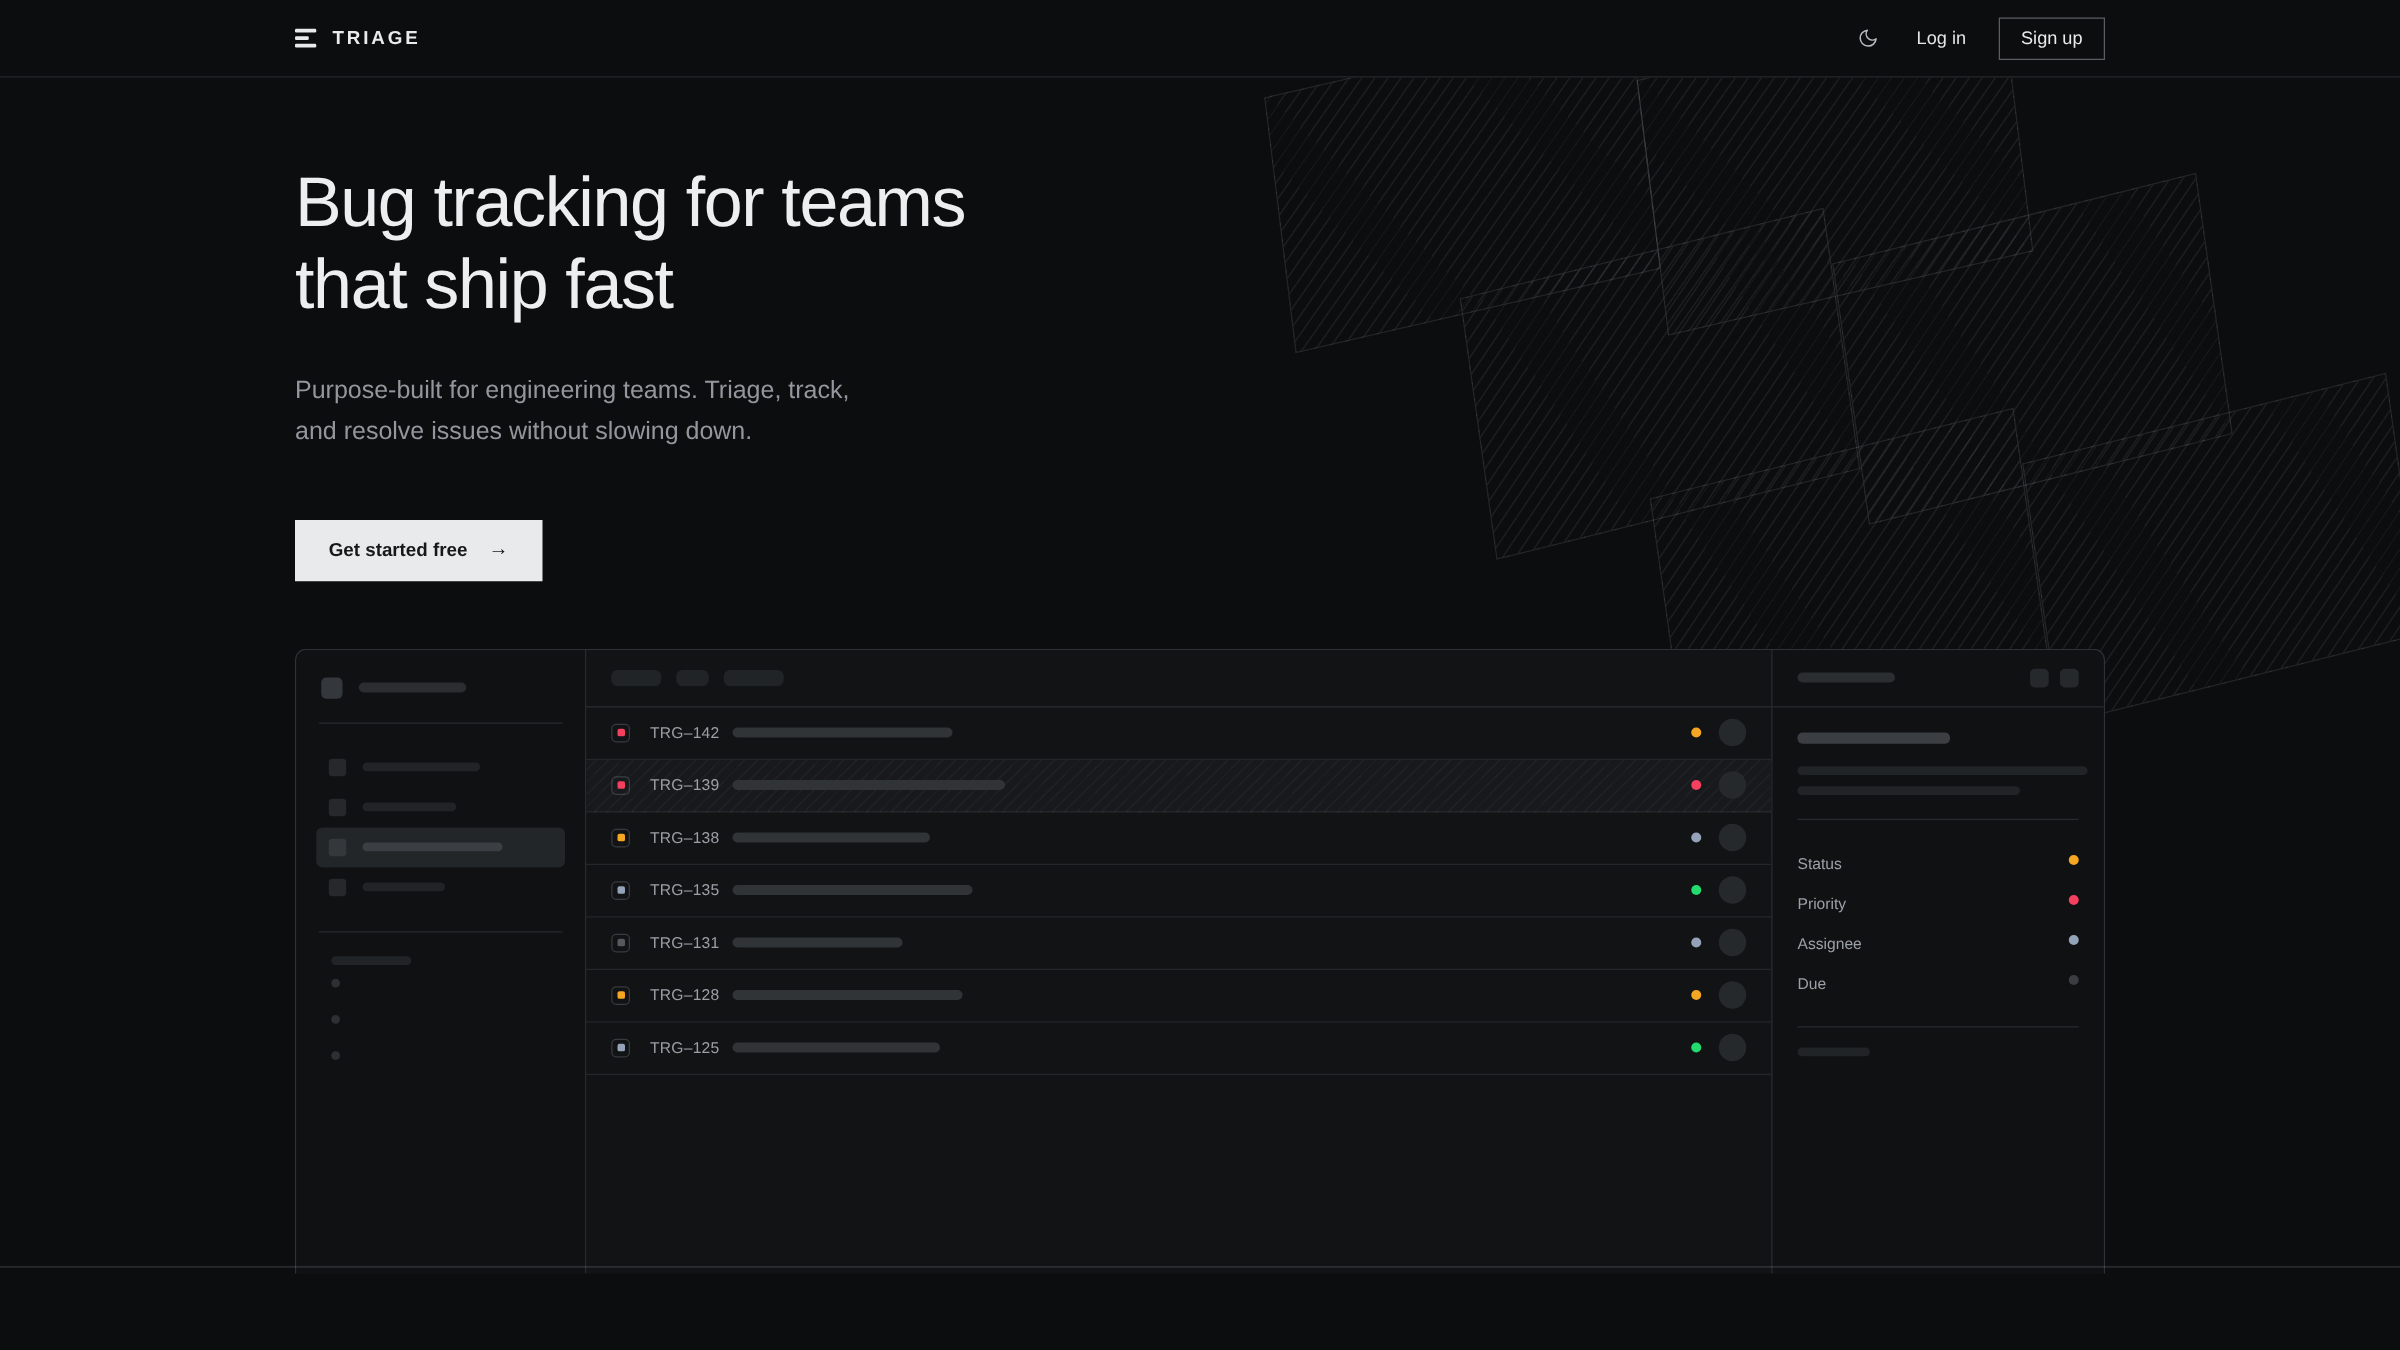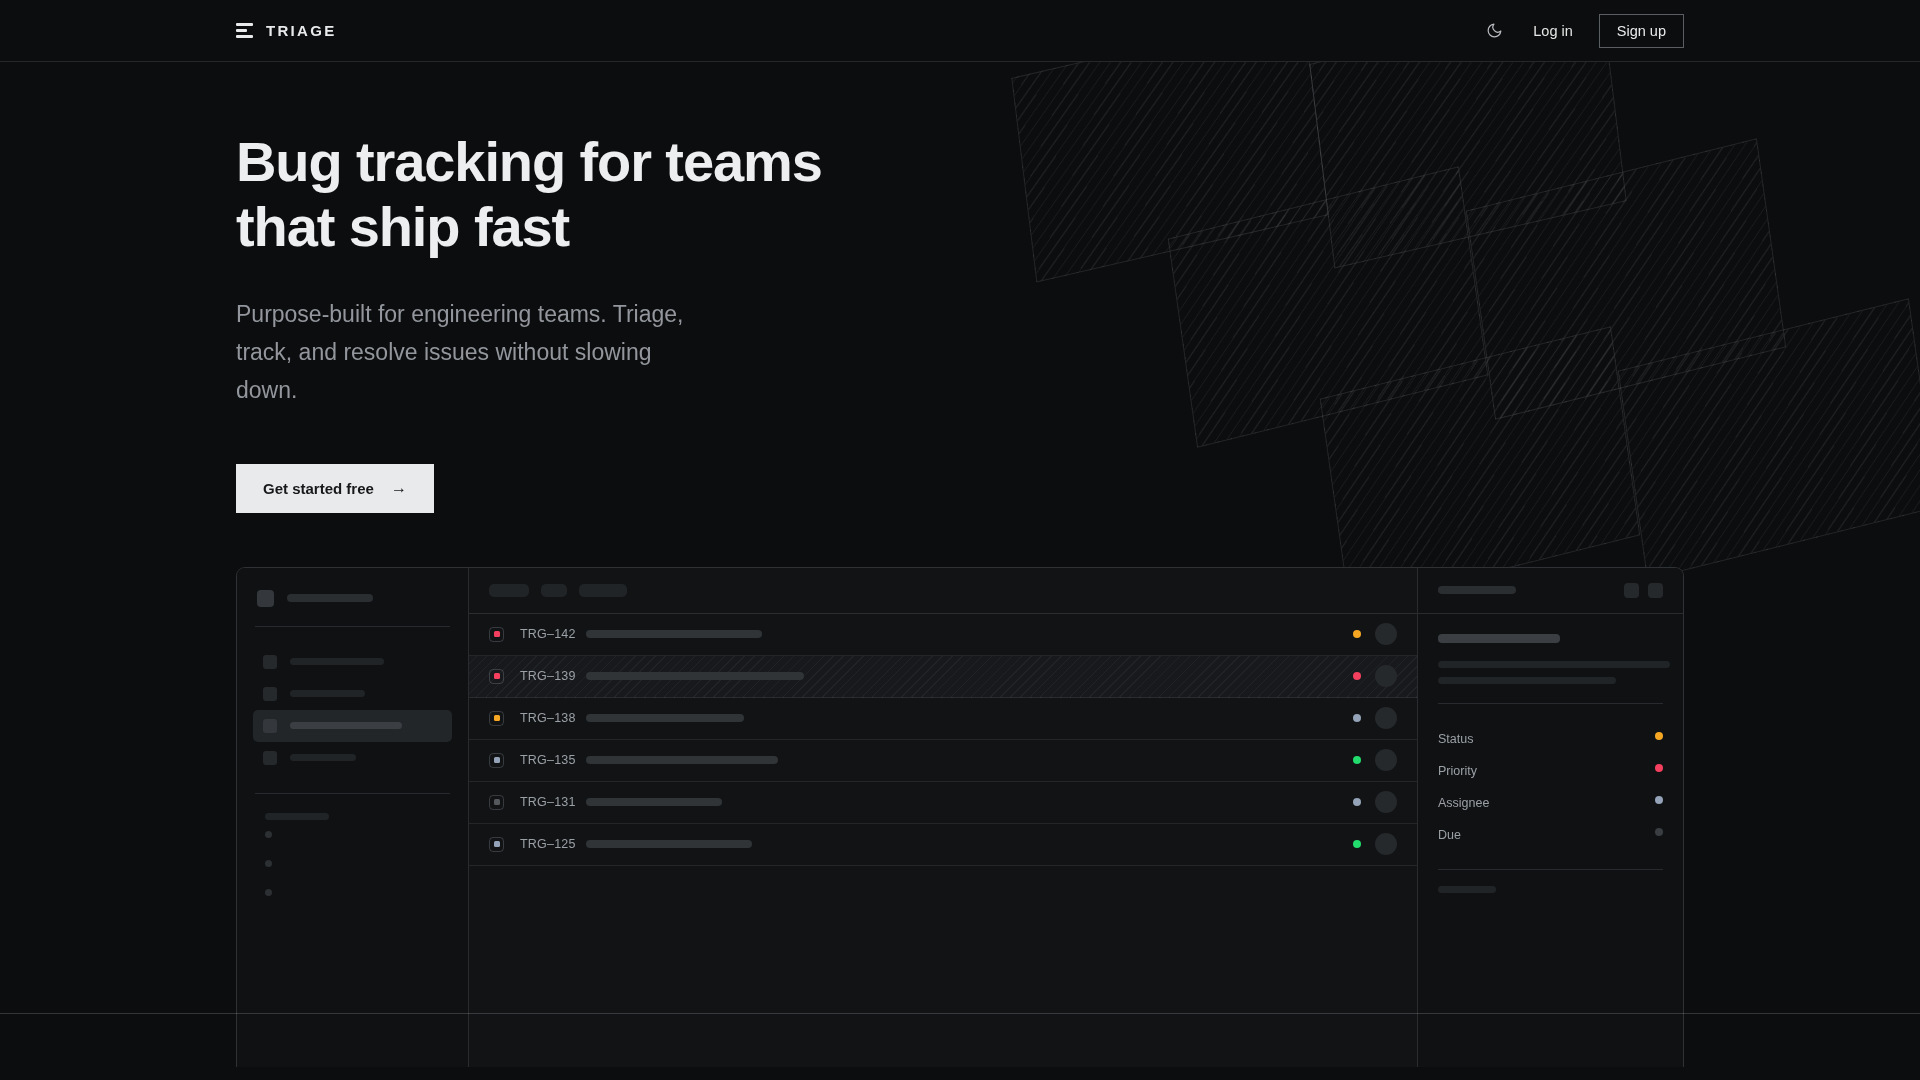--- a/index.html
+++ b/index.html
@@ -68,25 +68,25 @@
   .signup-btn {
     font-size:14.5px; color:#e9eaec;
     border:1px solid rgba(200,208,216,0.42);
     background:transparent;
     padding:8px 17px; cursor:pointer; font-family:inherit;
   }
 
   
   .hero { position:relative; z-index:3; padding:68px 236px 0 236px; }
   .hero-title {
-    font-size:56px; line-height:1.16; font-weight:700;
+    font-size:56px; line-height:1.16; font-weight:400;
     color:#eceef0; letter-spacing:-1.1px; max-width:640px;
   }
   .hero-sub {
-    margin-top:36px; font-size:23px; line-height:1.65;
+    margin-top:36px; font-size:20px; line-height:1.65;
     color:#93979d; max-width:470px; font-weight:400;
   }
   .cta {
     margin-top:54px;
     display:inline-flex; align-items:center; gap:17px;
     background:#e9eaec; color:#16181a;
     font-size:15px; font-weight:700;
     padding:16px 27px; border:none; cursor:pointer;
     font-family:inherit;
     justify-content:flex-end;
@@ -344,20 +344,31 @@
               </span>
               <span class="mk-key">TRG–131</span>
               <span class="mk-title-skel" style="width:136px"></span>
               <span class="mk-row-right">
                 <span class="st-dot" style="background:#94a3b8"></span>
                 <span class="mk-avatar"></span>
               </span>
             </div>
             <div class="mk-row">
               <span class="pri">
+                <i style="background:#f5a623"></i>
+              </span>
+              <span class="mk-key">TRG–128</span>
+              <span class="mk-title-skel" style="width:184px"></span>
+              <span class="mk-row-right">
+                <span class="st-dot" style="background:#f5a623"></span>
+                <span class="mk-avatar"></span>
+              </span>
+            </div>
+            <div class="mk-row">
+              <span class="pri">
                 <i style="background:#94a3b8"></i>
               </span>
               <span class="mk-key">TRG–125</span>
               <span class="mk-title-skel" style="width:166px"></span>
               <span class="mk-row-right">
                 <span class="st-dot" style="background:#22dd6e"></span>
                 <span class="mk-avatar"></span>
               </span>
             </div>
           </div>

